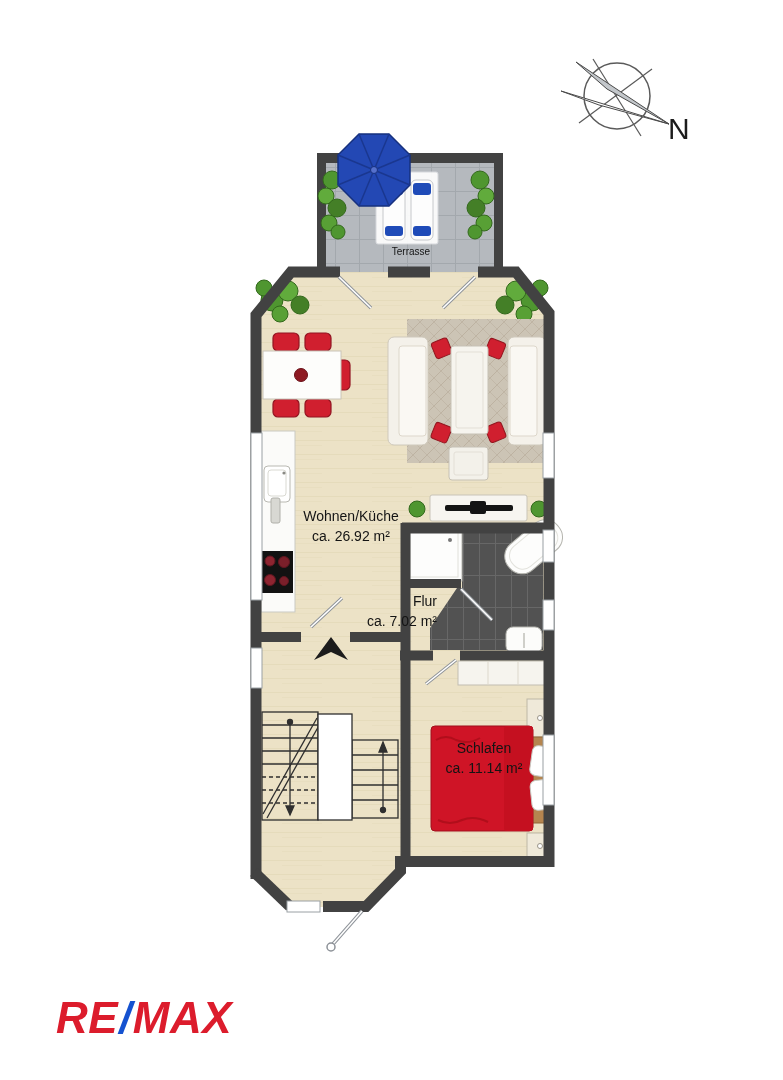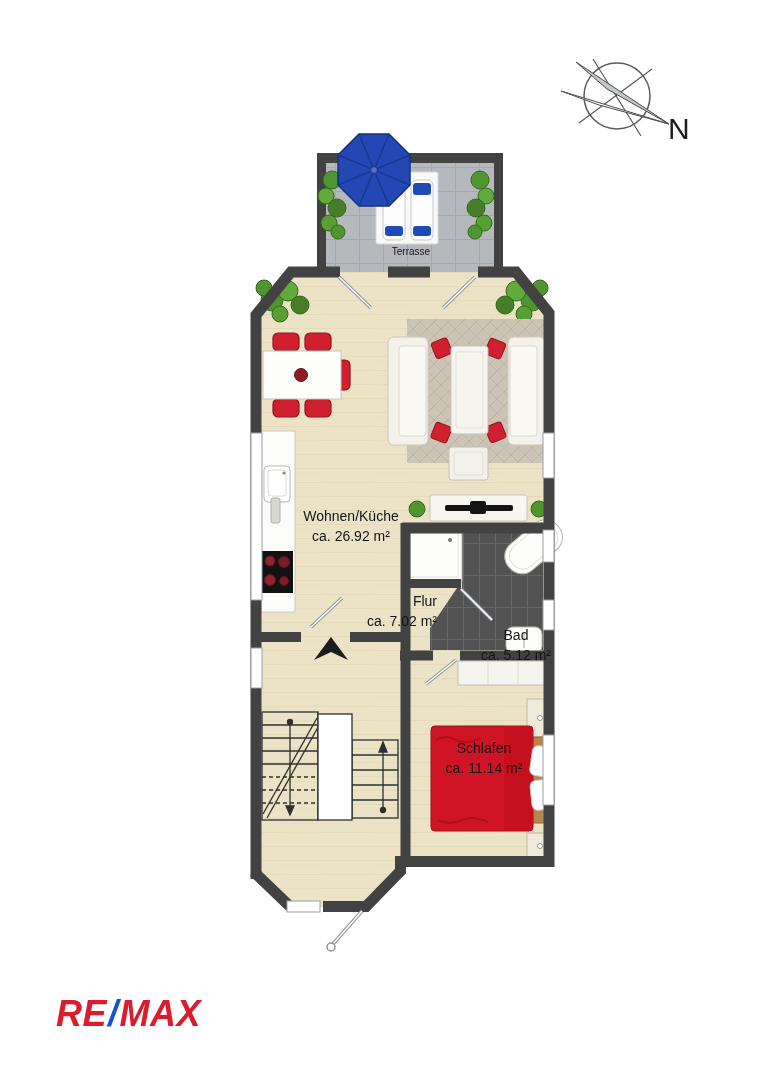--- a/index.html
+++ b/index.html
@@ -5,21 +5,21 @@
   html,body{margin:0;padding:0;background:#ffffff;}
   .page{position:relative;width:783px;height:1080px;background:#ffffff;
         font-family:"Liberation Sans",sans-serif;overflow:hidden;}
   .plan-svg{position:absolute;left:0;top:0;}
   .lbl{position:absolute;color:#141414;}
   .room-label{text-align:center;font-size:14px;line-height:20px;margin-top:48px;}
   .room-label .rl{display:block;}
   .terrasse-label{font-size:10px;text-align:center;}
   .north-label{font-size:30px;font-weight:500;color:#1c1c1c;}
   .floor-title{font-size:23px;color:#1f1f1f;}
-  .logo{font-size:36px;font-weight:800;font-style:italic;letter-spacing:.5px;}
+  .logo{font-size:44px;font-weight:800;font-style:italic;letter-spacing:.5px;}
   .logo .red{color:#dc1c2c;}
   .logo .blue{color:#1552d0;padding:0 1px;}
   .footer-small{position:absolute;right:8px;top:1043px;text-align:right;
         font-size:10.5px;line-height:13px;color:#8f8f8f;}
 </style>
 </head>
 <body>
 
 <div class="page">
 
@@ -296,24 +296,20 @@
 <div class="lbl room-label" style="left:271px;top:458px;width:160px;">
   <span class="rl">Wohnen/Küche</span>
   <span class="rl">ca. 26.92 m²</span>
 </div>
 
 <div class="lbl room-label" style="left:277px;top:543px;width:160px;text-align:right;">
   <span class="rl">Flur</span>
   <span class="rl">ca. 7.02 m²</span>
 </div>
 
-<div class="lbl room-label" style="left:456px;top:577px;width:120px;">
-  <span class="rl">Bad</span>
-  <span class="rl">ca. 5.12 m²</span>
-</div>
 
 <div class="lbl room-label" style="left:404px;top:690px;width:160px;">
   <span class="rl">Schlafen</span>
   <span class="rl">ca. 11.14 m²</span>
 </div>
 
 <div class="lbl north-label" style="left:668px;top:112px;">N</div>
 
 <div class="lbl logo" style="left:56px;top:993px;">
   <span class="red">RE</span><span class="blue">/</span><span class="red">MAX</span>

